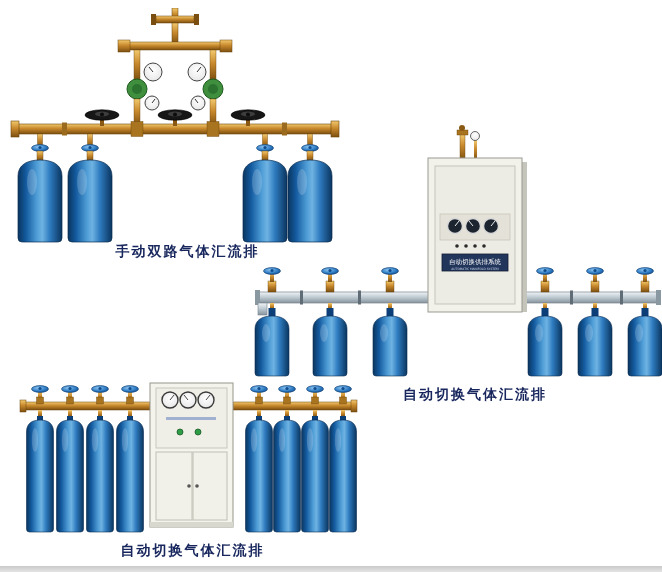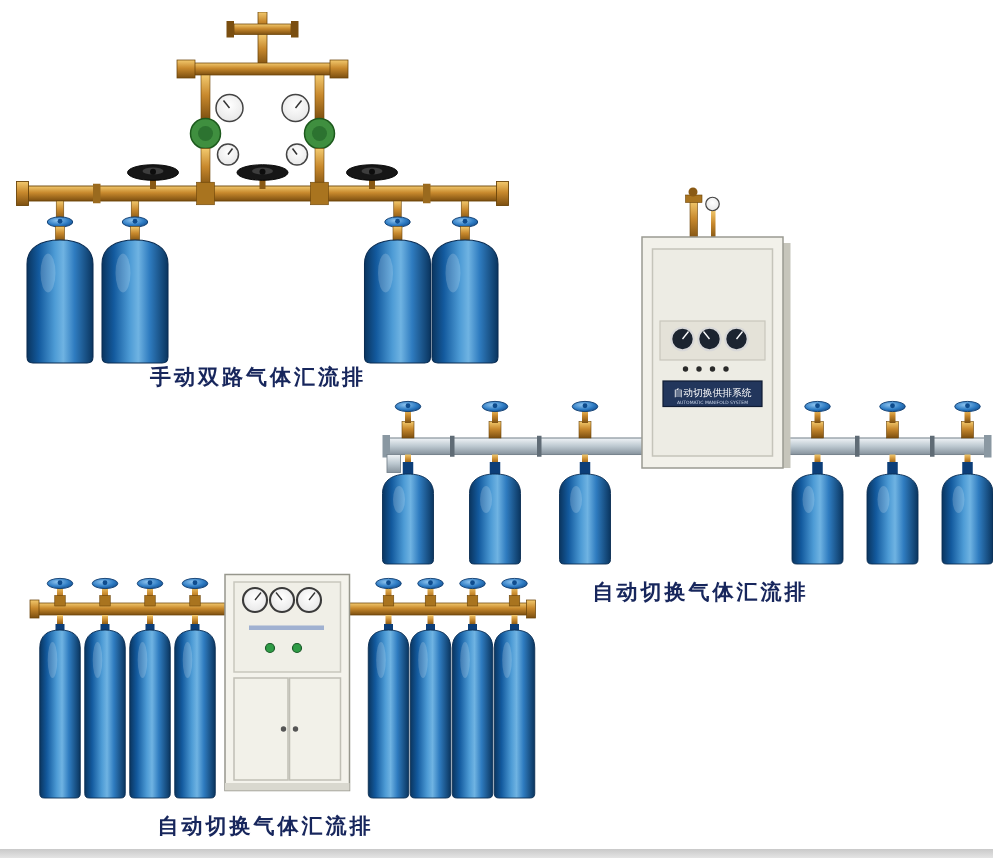--- a/index.html
+++ b/index.html
@@ -5,21 +5,21 @@
   *{margin:0;padding:0;box-sizing:border-box}
   html,body{width:662px;height:572px}
   body{font-family:"DejaVu Sans",sans-serif;background:#ffffff}
   .page{position:relative;width:662px;height:572px;background:#ffffff;overflow:hidden}
   .illus{position:absolute}
   #illus1{left:10px;top:8px}
   #illus2{left:252px;top:120px}
   #illus3{left:18px;top:376px}
   .caption{
     position:absolute;font-size:14px;font-weight:bold;letter-spacing:2px;
-    color:#17265c;text-align:left;white-space:nowrap;
+    color:#17265c;text-align:center;white-space:nowrap;
     font-family:"DejaVu Sans",sans-serif;
   }
   #cap1{left:100px;top:243px;width:175px}
   #cap2{left:395px;top:386px;width:160px}
   #cap3{left:105px;top:542px;width:175px}
   .bottom-strip{position:absolute;left:0;top:566px;width:662px;height:6px;
     background:linear-gradient(#c9c9c9,#e4e4e4)}
 </style>
 </head>
 <body>

